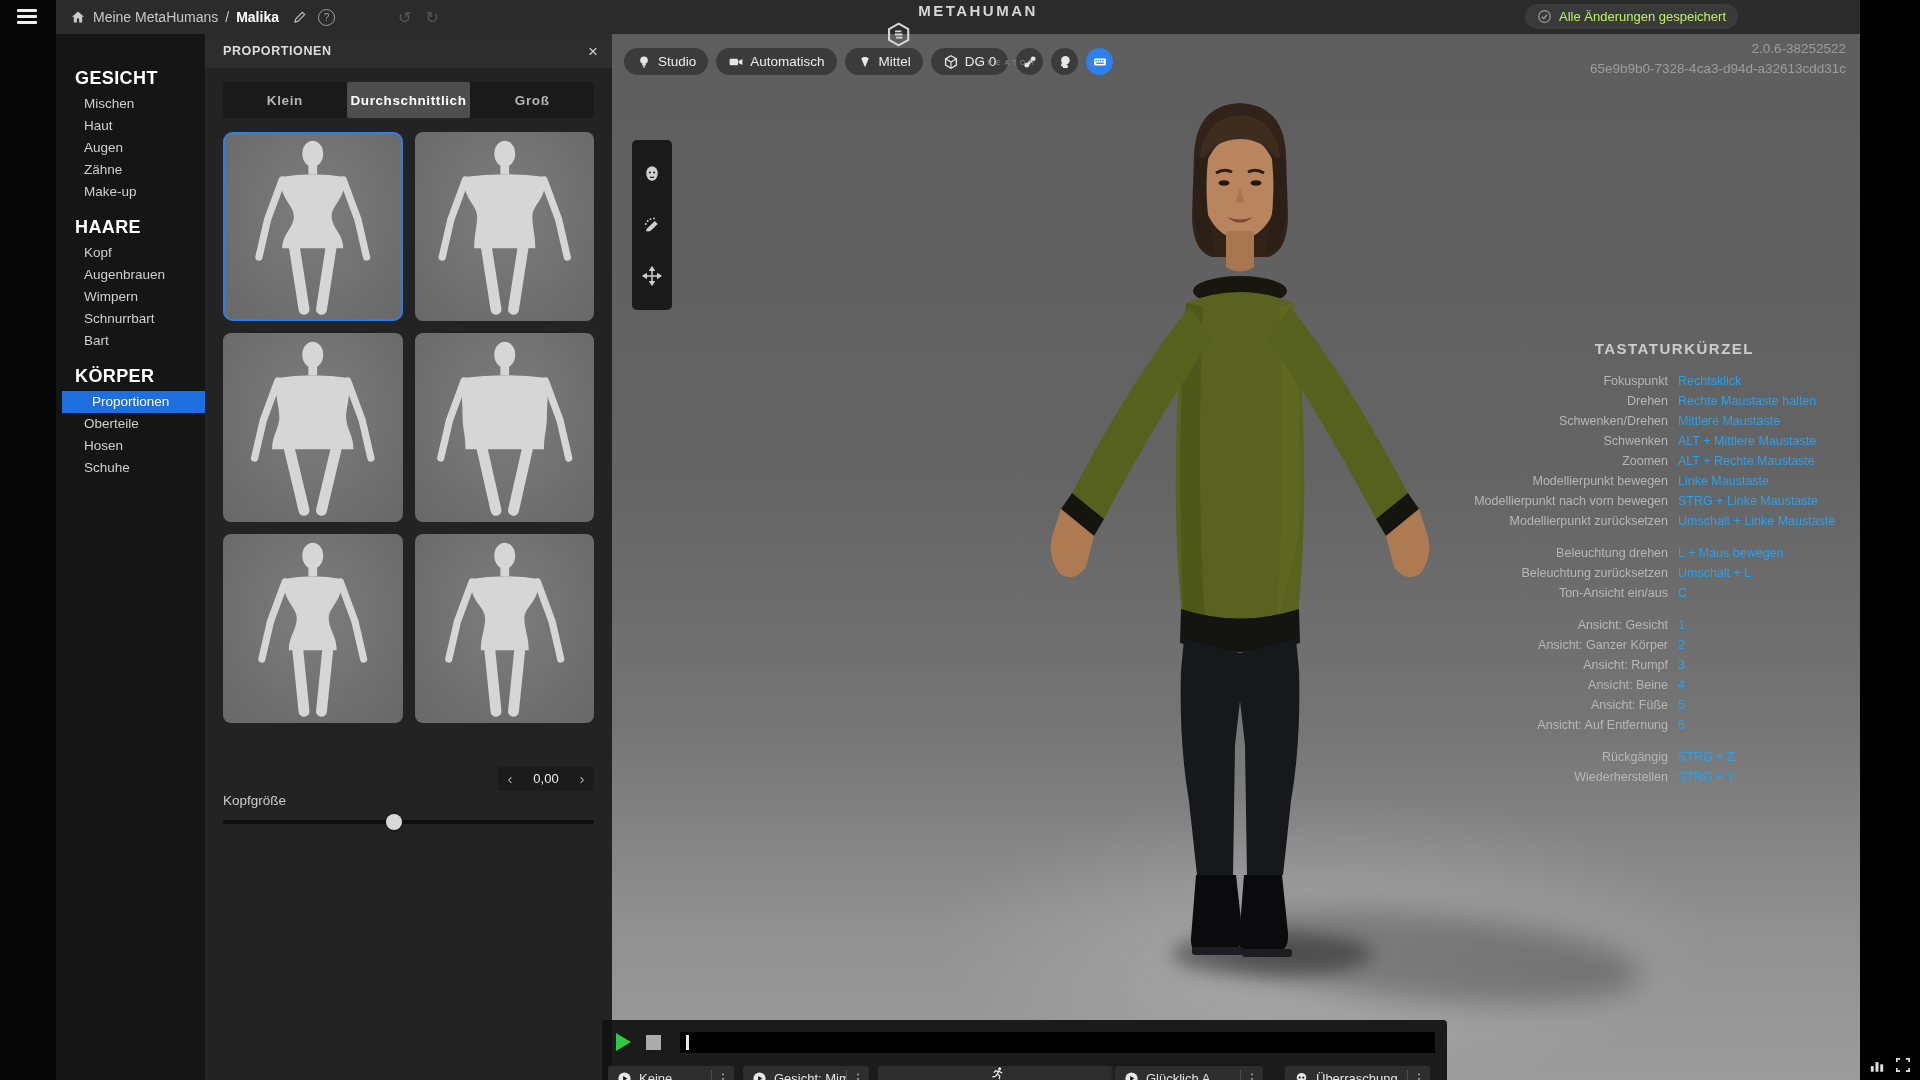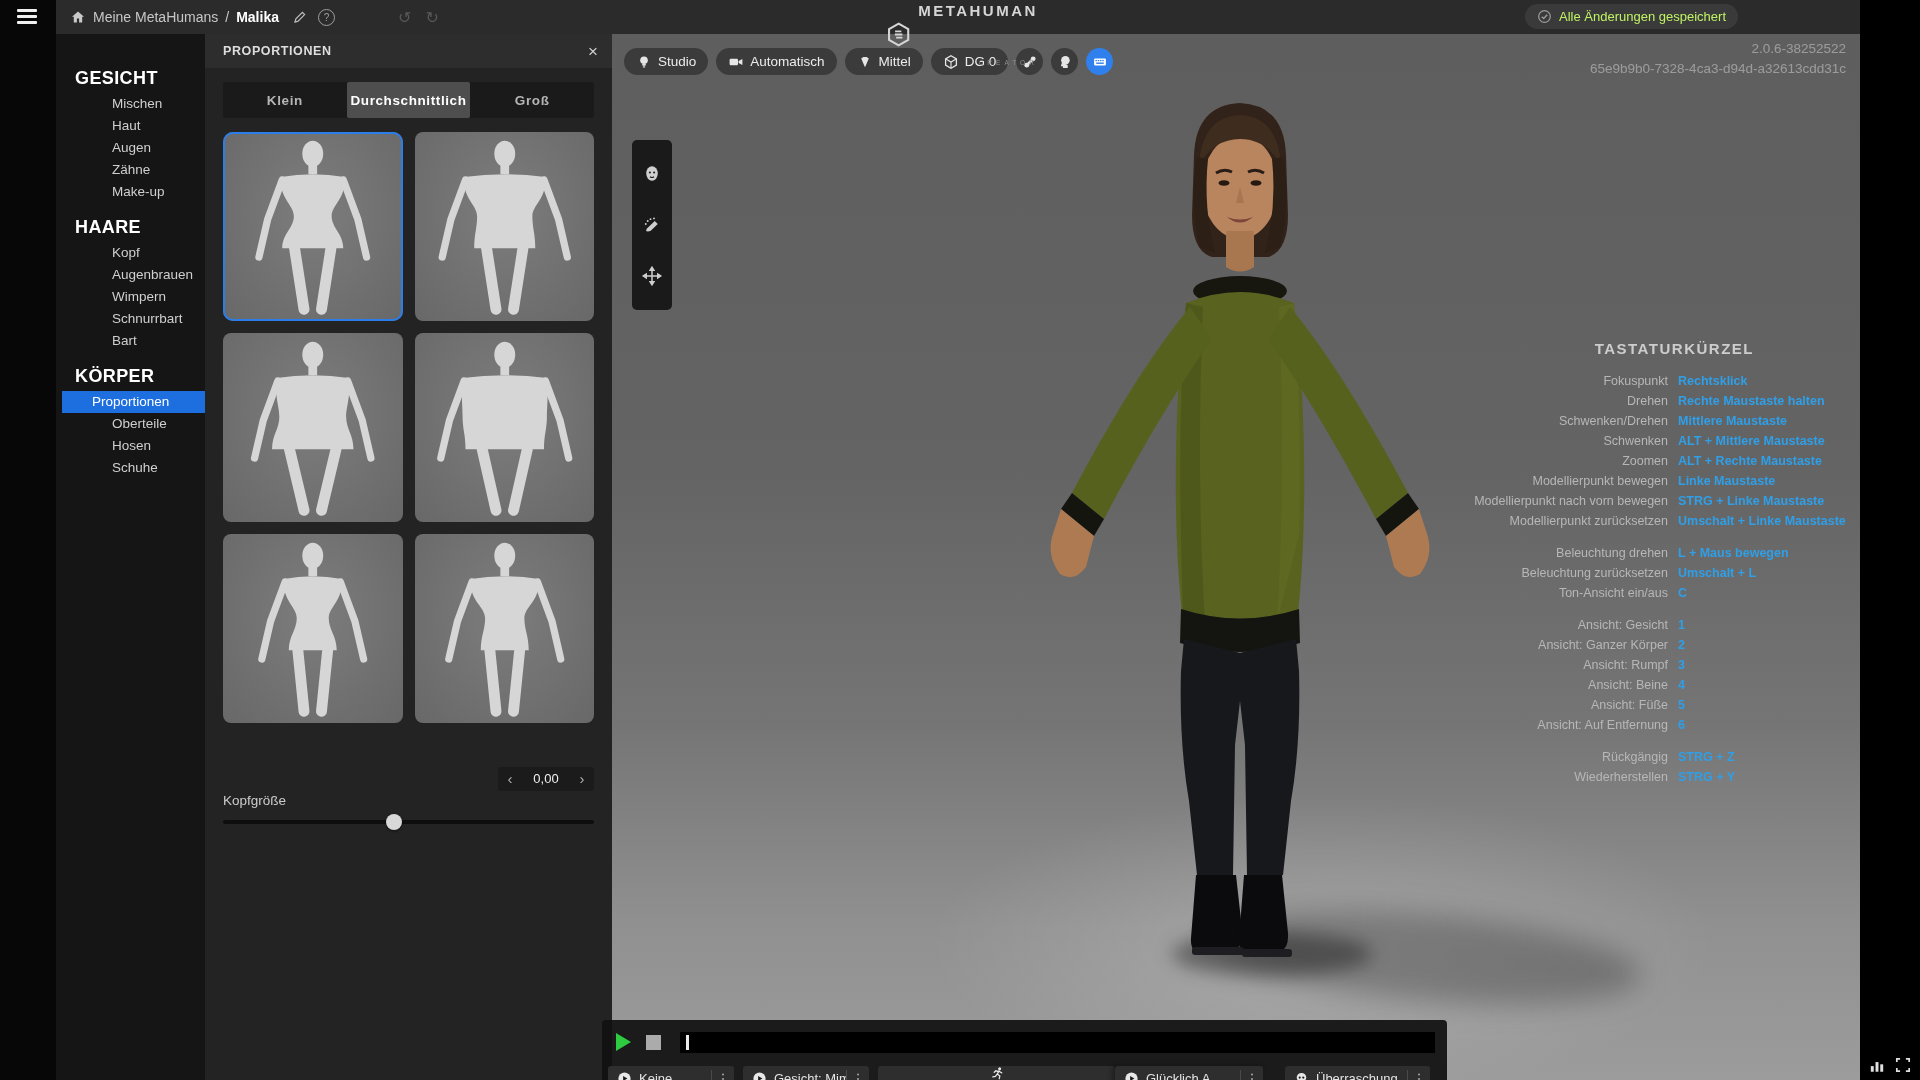--- a/index.html
+++ b/index.html
@@ -25,21 +25,21 @@
   .logo-title{font-size:15px;font-weight:bold;letter-spacing:2.5px;color:#d6d6d6;}
   .logo-sub{font-size:6.5px;letter-spacing:4px;color:#8e8e8e;margin-top:2px;align-self:flex-end;}
   .saved-pill{position:absolute;right:122px;top:4px;height:25px;background:#3a3a3a;border-radius:14px;
     display:flex;align-items:center;gap:7px;padding:0 12px;color:#bef264;font-size:13px;}
   .saved-pill .ico{width:15px;height:15px;display:inline-flex;}
 
   
   .nav{position:absolute;left:56px;top:34px;width:149px;height:1046px;background:#151515;z-index:20;}
   .nav-inner{padding-top:20px;}
   .nav h3{margin:14px 0 4px 0;padding-left:19px;font-size:18px;letter-spacing:.4px;color:#ffffff;}
-  .nav .item{height:22px;line-height:22px;padding-left:56px;font-size:13.5px;color:#cfcfcf;cursor:pointer;}
+  .nav .item{height:22px;line-height:22px;padding-left:28px;font-size:13.5px;color:#cfcfcf;cursor:pointer;}
   .nav .item.sel{background:#1d6fe0;color:#fff;margin-left:6px;padding-left:30px;}
 
   
   .panel{position:absolute;left:205px;top:34px;width:407px;height:1046px;background:#232323;z-index:20;}
   .panel-head{height:34px;background:#2d2d2d;display:flex;align-items:center;}
   .panel-title{padding-left:18px;font-size:12.5px;font-weight:bold;letter-spacing:.6px;color:#dedede;}
   .panel-close{margin-left:auto;margin-right:14px;color:#cfcfcf;font-size:17px;cursor:pointer;line-height:1;}
   .tabs{margin:14px 18px 0 18px;height:36px;background:#1a1a1a;border-radius:2px;display:flex;}
   .tab{flex:1;display:flex;align-items:center;justify-content:center;font-size:13.5px;color:#b5b5b5;
     letter-spacing:.6px;cursor:pointer;font-weight:bold;}
@@ -75,21 +75,21 @@
   .tool-rail .tool{width:22px;height:22px;display:flex;align-items:center;justify-content:center;cursor:pointer;}
   .tool svg{width:20px;height:20px;}
   .version{position:absolute;right:14px;top:5px;text-align:right;color:rgba(255,255,255,.38);font-size:13.5px;line-height:20px;margin-left:24px;}
 
   
   .shortcuts{position:absolute;right:10px;top:306px;width:770px;}
   .sc-title{font-size:15px;font-weight:bold;letter-spacing:1.5px;color:#cdcdcd;text-align:right;margin-right:96px;margin-bottom:14px;}
   .sc-group{margin-bottom:12px;}
   .sc-row{display:flex;height:20px;align-items:center;}
   .sc-label{flex:1;text-align:right;color:#b7b7b7;font-size:12.5px;}
-  .sc-val{width:172px;margin-left:10px;color:#2f9fe8;font-size:12.5px;font-weight:bold;}
+  .sc-val{width:172px;margin-left:10px;color:#2f9fe8;font-size:12.5px;font-weight:normal;}
 
   
   .character{position:absolute;left:388px;top:61px;width:480px;height:880px;pointer-events:none;}
   .char-shadow-a{position:absolute;left:600px;top:880px;width:430px;height:86px;background:rgba(40,40,40,.34);
     border-radius:50%;filter:blur(14px);transform:rotate(5deg);}
   .char-shadow-b{position:absolute;left:560px;top:898px;width:200px;height:44px;background:rgba(25,25,25,.45);
     border-radius:50%;filter:blur(9px);}
 
   
   .playback{position:absolute;left:602px;top:1020px;width:845px;height:74px;background:rgba(17,17,17,.93);

